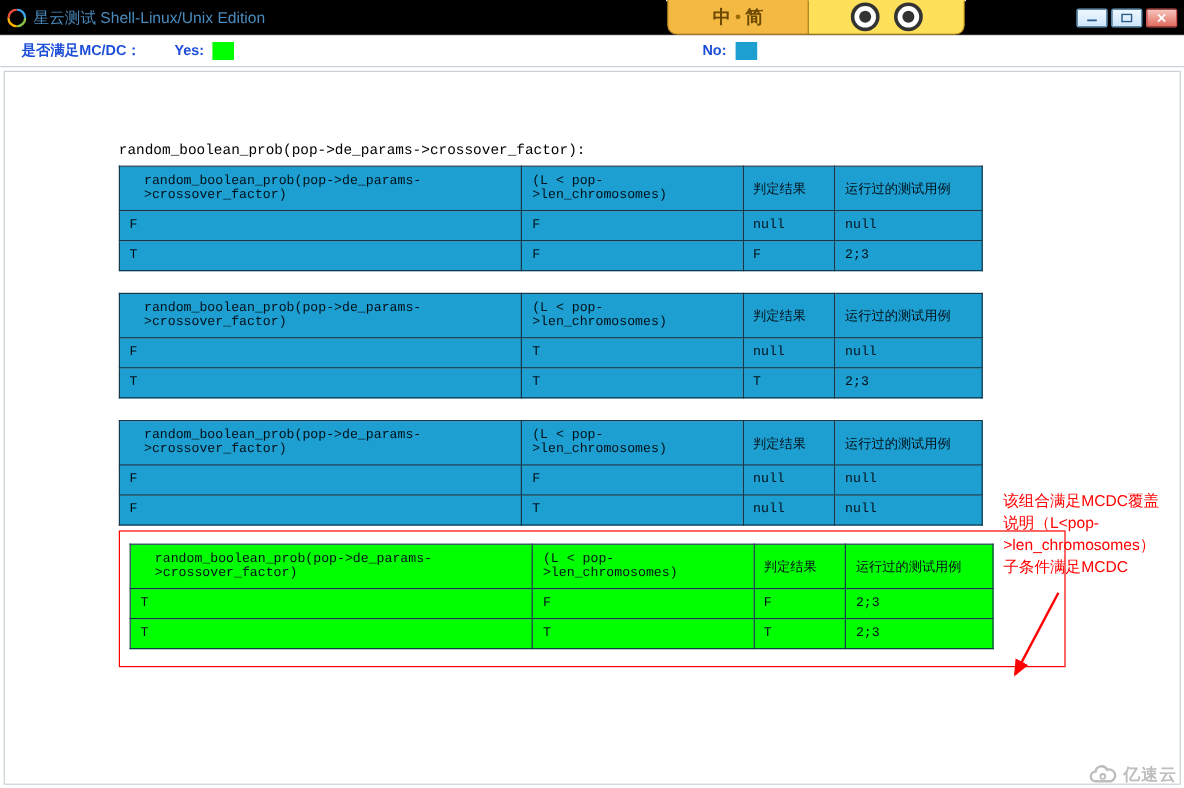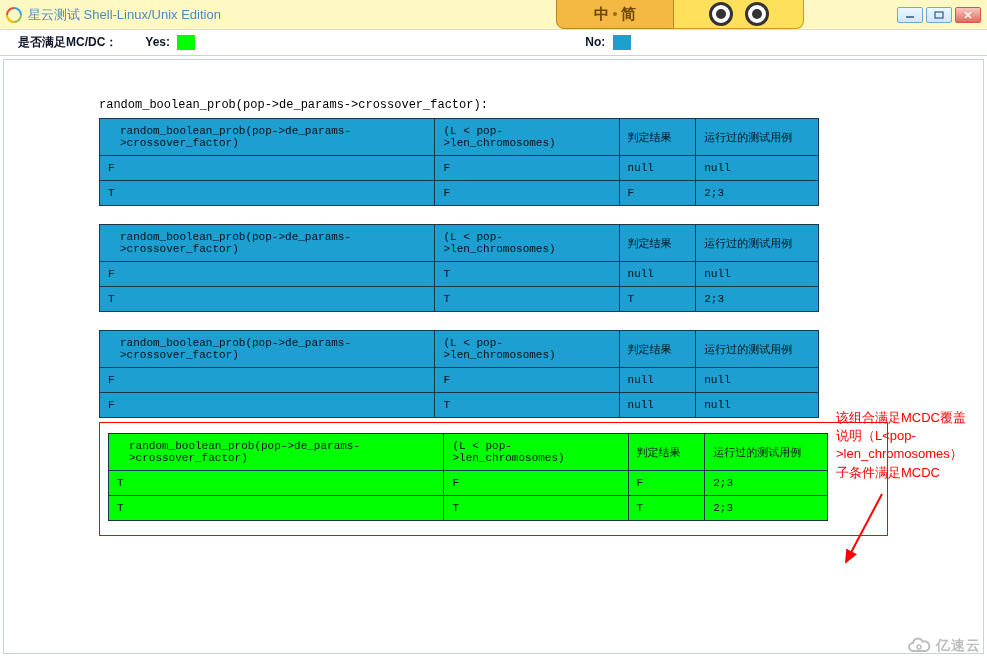--- a/index.html
+++ b/index.html
@@ -10,21 +10,21 @@
     background: #fff;
     width: 987px;
     height: 657px;
     overflow: hidden;
     position: relative;
   }
 
   
   .titlebar {
     height: 30px;
-    background: #fef9c3;
+    background: #000000;
     border-bottom: 1px solid #dcdcdc;
     display: flex;
     align-items: center;
     padding: 0 6px;
     position: relative;
   }
   .titlebar .logo {
     width: 16px; height: 16px;
     margin-right: 6px;
     position: relative;
@@ -93,21 +93,21 @@
   
   .legend {
     height: 26px;
     background:#fff;
     border-bottom:1px solid #c8d2d7;
     display:flex;
     align-items:center;
     padding:0 18px;
     font-size:12px;
     font-weight:bold;
-    color:#0f172a;
+    color:#1d4ed8;
   }
   .legend .sw {
     width:18px;height:15px;display:inline-block;margin-left:4px;vertical-align:middle;
   }
   .legend .yes-group{margin-left:28px;font-weight:bold;}
   .legend .no-group{margin-left:390px;font-weight:bold;}
   .sw.green{background:#00ff00;}
   .sw.blue{background:#1d9fd2;}
 
   
@@ -121,21 +121,21 @@
   }
   .cond-line{
     font-family: "SimSun","Courier New",monospace;
     font-size:12px;
     color:#111;
     margin-bottom:40px;
   }
   .sec-title{
     font-family: "SimSun","Courier New",monospace;
     font-size:12px;
-    margin:16px 0 6px 0;
+    margin:36px 0 6px 0;
   }
 
   table.data{
     border-collapse:collapse;
     width:720px;
     font-family:"SimSun","Courier New",monospace;
     font-size:11px;
     margin-bottom:18px;
   }
   table.data td{

